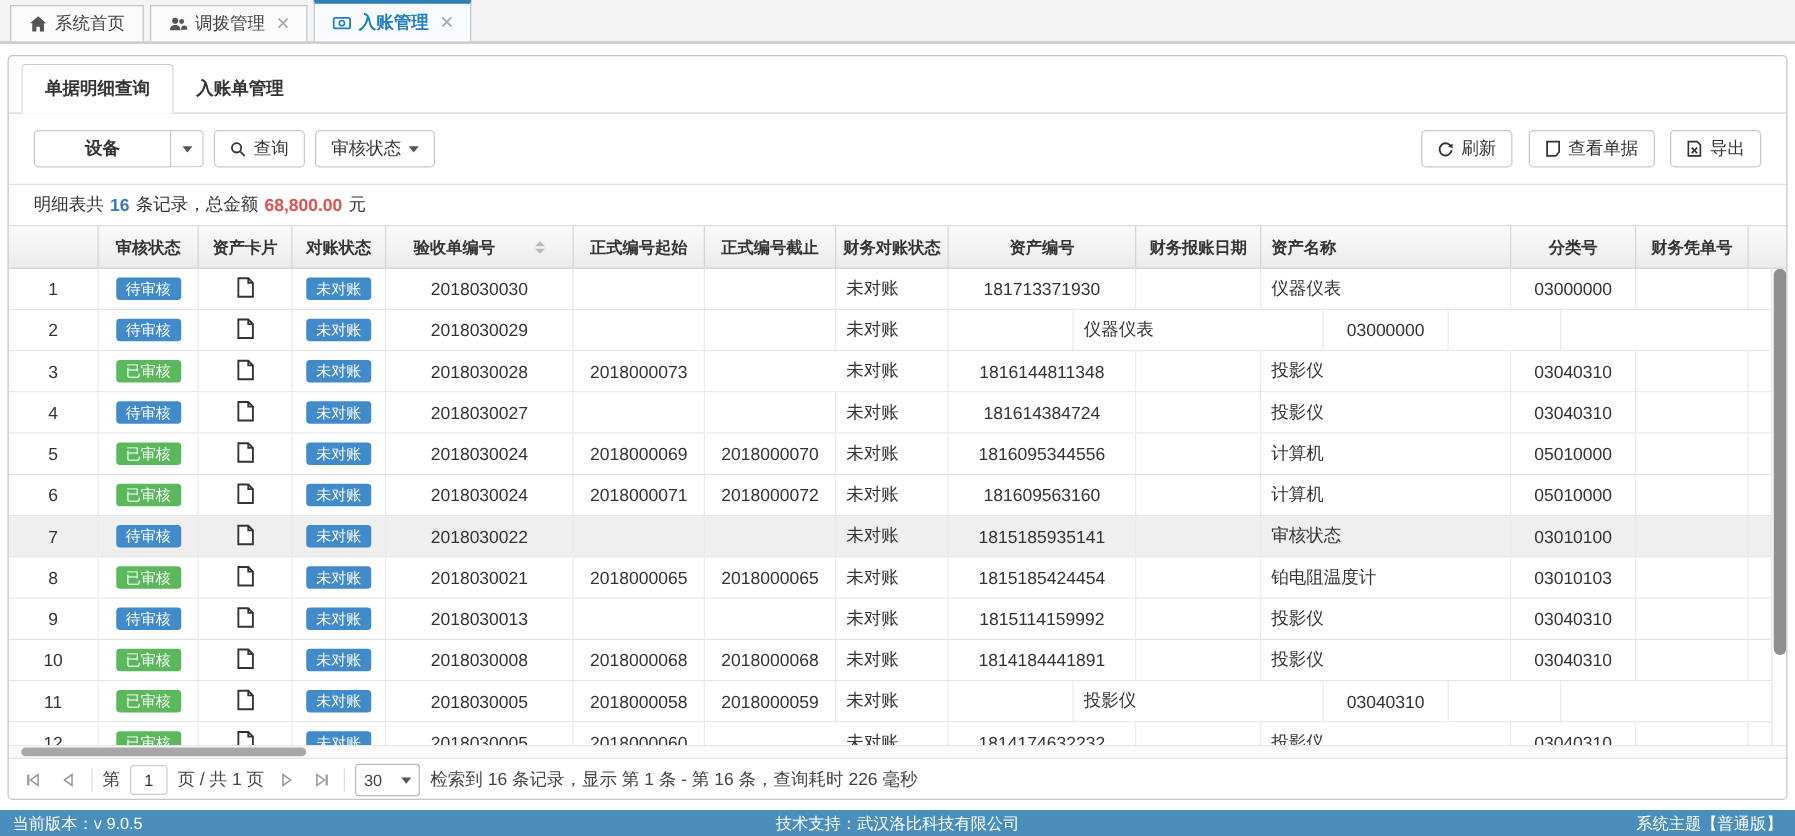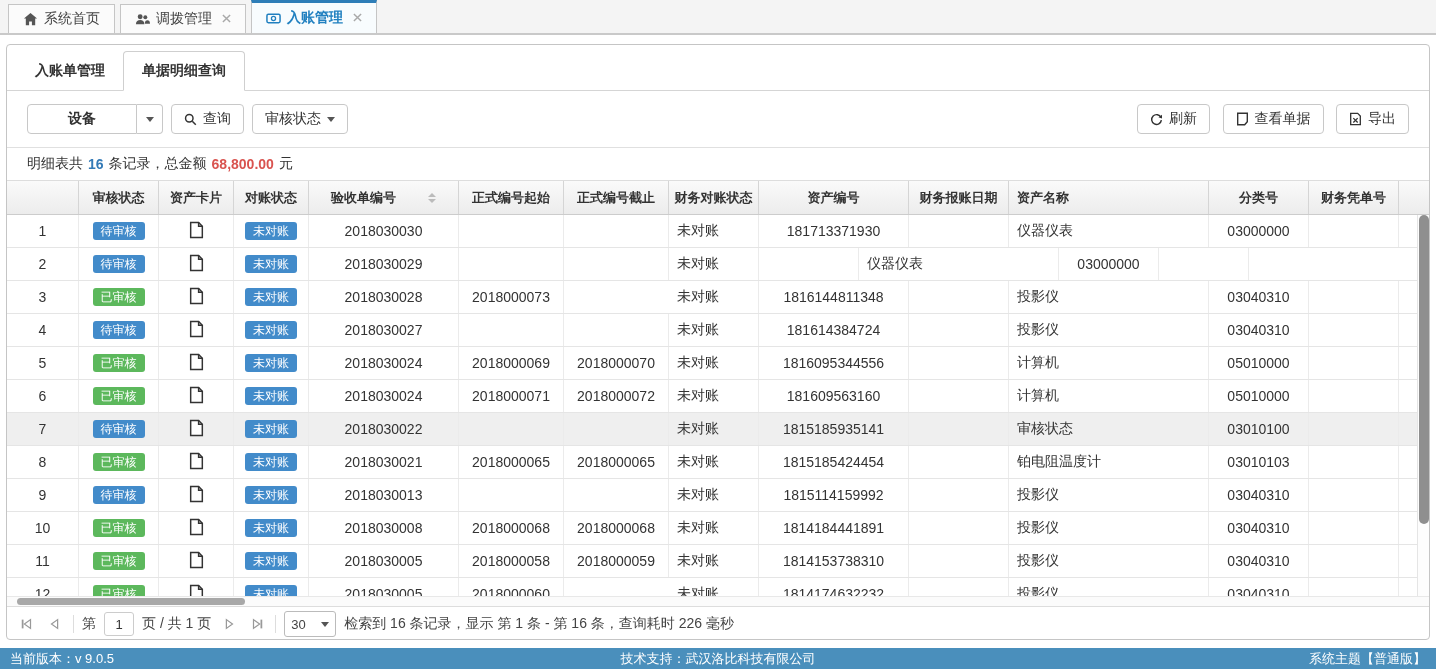--- a/index.html
+++ b/index.html
@@ -132,22 +132,22 @@
       <svg width="9" height="9" viewBox="0 0 10 10">
           <path d="M1 1 L9 9 M9 1 L1 9" stroke="#a9a9a9" stroke-width="1.6"></path>
         </svg>
     </span>
   </div>
 </div>
 
 <div class="panel">
 
   <div class="subtabs">
+    <div class="stab active">单据明细查询</div>
     <div class="stab">入账单管理</div>
-    <div class="stab active">单据明细查询</div>
   </div>
 
   <div class="toolbar">
     <span class="split">
       <span class="btn main">设备</span>
       <span class="btn caretbtn">
           <span class="caret"></span>
         </span>
     </span>
     <button class="btn tb-gap">
@@ -499,21 +499,20 @@
               <path d="M9 1.5 V5 H12.5" fill="none" stroke="#333" stroke-width="1.4"></path>
             </svg></span>
         </div>
         <div class="td" style="width: 75px;">
           <span class="badge" style="background: rgb(66, 139, 202);">未对账</span>
         </div>
         <div class="td" style="width: 150px;">2018030005</div>
         <div class="td" style="width: 105px;">2018000058</div>
         <div class="td" style="width: 105px;">2018000059</div>
         <div class="td left" style="width: 90px;">未对账</div>
-        <div class="td" style="width: 150px;">1814153738310</div>
         <div class="td" style="width: 100px;"></div>
         <div class="td left" style="width: 200px;">投影仪</div>
         <div class="td" style="width: 100px;">03040310</div>
         <div class="td" style="width: 90px;"></div>
       </div>
       <div class="tr">
         <div class="td" style="width: 72px;">12</div>
         <div class="td" style="width: 80px;">
           <span class="badge" style="background: rgb(92, 184, 92);">已审核</span>
         </div>

